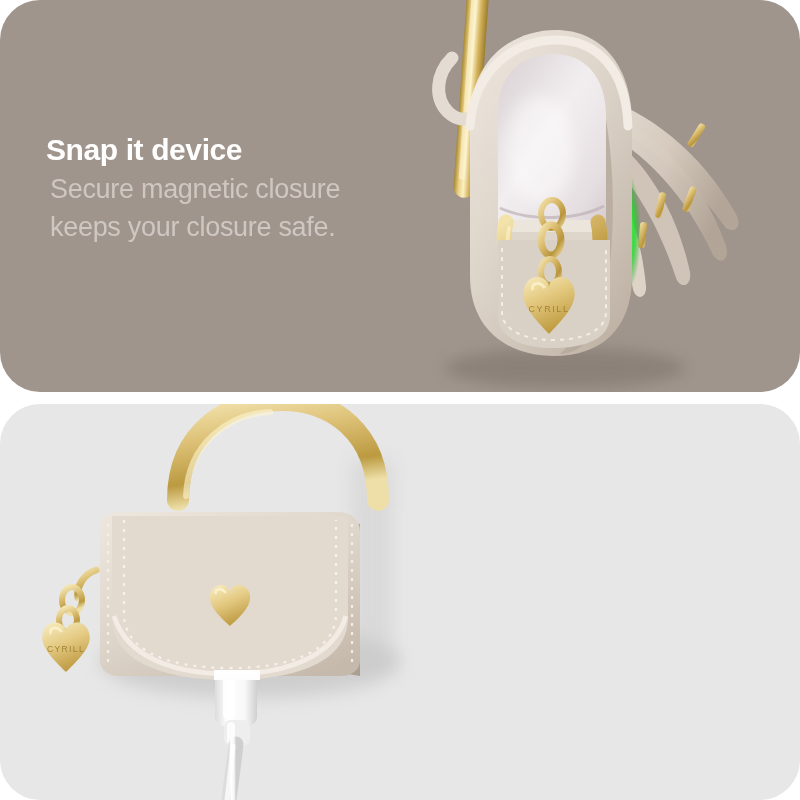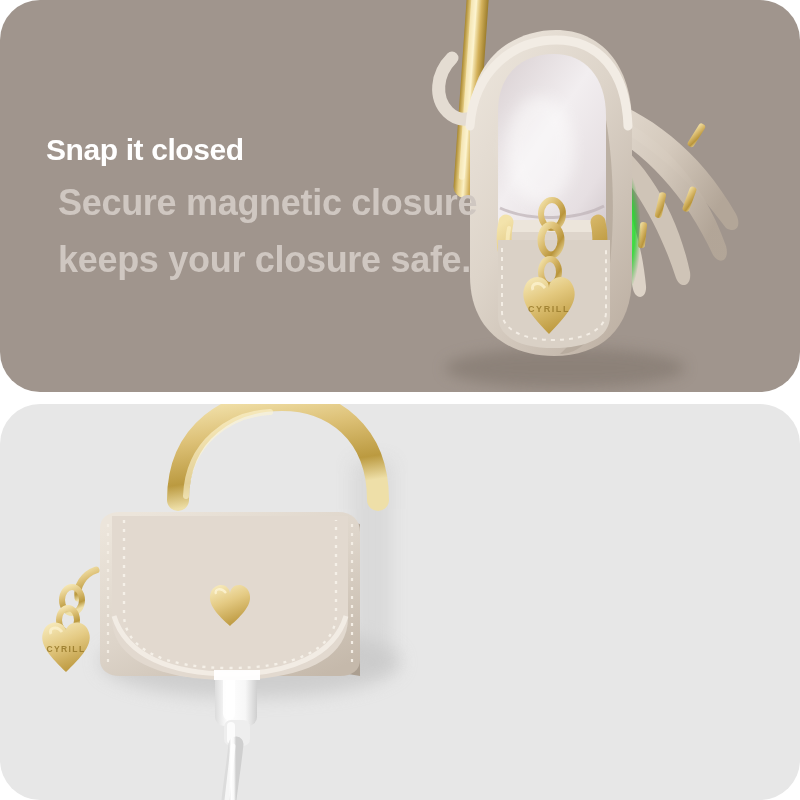--- a/index.html
+++ b/index.html
@@ -6,25 +6,25 @@
   body{width:800px;height:800px;overflow:hidden;font-family:"Liberation Sans",sans-serif;}
   .stage{position:relative;width:800px;height:800px;background:#fff;}
 
   .panel{position:absolute;left:0;width:800px;overflow:hidden;border-radius:40px;}
   .panel-top{top:0;height:392px;background:#a0958d;}
   .panel-bottom{top:404px;height:396px;background:#e7e7e7;}
 
   .copy{position:absolute;z-index:40;}
   .copy-top{left:46px;top:133px;}
   .headline{font-size:30px;font-weight:700;letter-spacing:-0.4px;line-height:1.16;margin:0 0 4px 0;}
-  .subline{font-size:36px;font-weight:700;letter-spacing:-0.3px;line-height:1.26;margin:12px;}
+  .subline{font-size:27px;font-weight:400;letter-spacing:-0.3px;line-height:1.26;margin:4px;}
   .copy-top .headline{color:#ffffff;}
   .copy-top .subline{color:#cfc7c1;}
 
-  .art{position:absolute;inset:0;font-weight:bold;}
+  .art{position:absolute;inset:0;}
   .art svg{position:absolute;left:0;top:0;}
 </style>
 </head>
 <body>
 
 <div class="stage">
 
   <div class="panel panel-top">
 
     <div class="art">
@@ -144,21 +144,21 @@
           <ellipse cx="550" cy="272" rx="9" ry="13" fill="none" stroke="url(#goldRing)" stroke-width="6"></ellipse>
           <path d="M549,288 C549,276 531,272 525,286 C518,302 534,318 549,334
                    C564,318 580,302 573,286 C567,272 549,276 549,288 Z" fill="url(#heartG)"></path>
           <path d="M533,290 C530,284 539,280 545,288" stroke="#fff7d8" stroke-width="3" fill="none" opacity="0.65"></path>
           <text x="549" y="312" text-anchor="middle" font-family="'Liberation Sans',sans-serif" font-size="9" letter-spacing="1.6" fill="#9a7c2c" opacity="0.85">CYRILL</text>
         </g>
       </svg>
     </div>
 
     <div class="copy copy-top">
-      <h2 class="headline">Snap it closed</h2>
+      <h2 class="headline">Snap it device</h2>
       <p class="subline">Secure magnetic closure</p>
       <p class="subline">keeps your closure safe.</p>
     </div>
   </div>
 
   <div class="panel panel-bottom">
 
     <div class="art">
       <svg width="800" height="396" viewBox="0 0 800 396" xmlns="http://www.w3.org/2000/svg">
         <defs>

